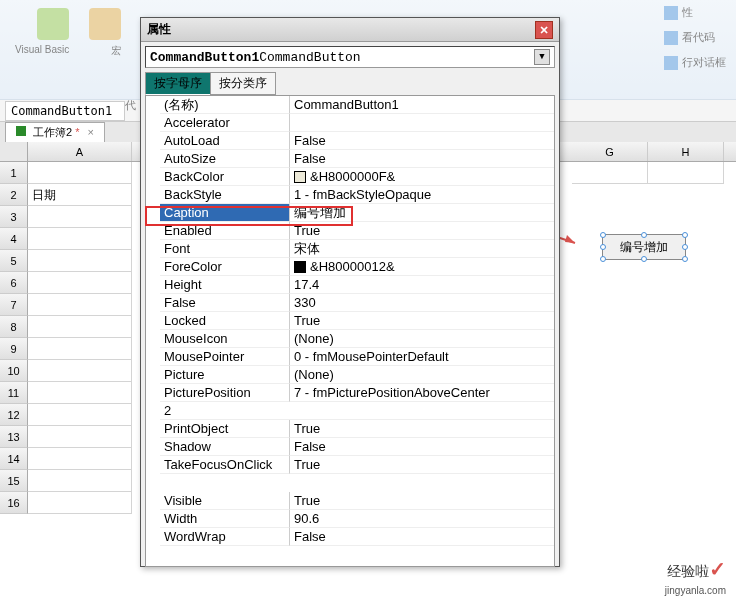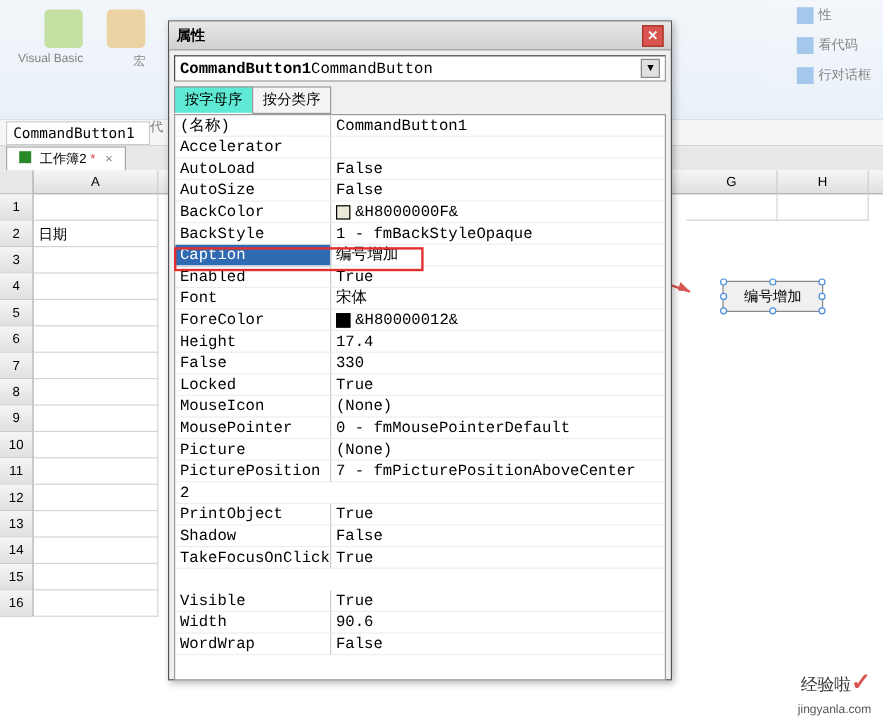--- a/index.html
+++ b/index.html
@@ -43,22 +43,22 @@
     .arrow svg { width: 100%; height: 100%; }
     
     .prop-window { position: absolute; left: 140px; top: 17px; width: 420px; height: 550px; background: #f0f0f0; border: 1px solid #555; box-shadow: 2px 2px 6px rgba(0,0,0,0.3); }
     .prop-title { height: 24px; background: linear-gradient(#e8e8e8, #d0d0d0); border-bottom: 1px solid #999; display: flex; align-items: center; padding: 0 6px; font-size: 12px; font-weight: bold; }
     .prop-close { margin-left: auto; width: 18px; height: 18px; background: #d9534f; color: #fff; text-align: center; line-height: 16px; font-size: 11px; border: 1px solid #a03020; cursor: pointer; }
     .prop-combo { margin: 4px; height: 22px; border: 1px inset #999; background: #fff; display: flex; align-items: center; padding: 0 4px; font-family: Consolas, "Courier New", monospace; font-size: 13px; }
     .prop-combo .bold { font-weight: bold; }
     .prop-combo-btn { margin-left: auto; width: 16px; height: 16px; background: #e0e0e0; border: 1px solid #888; text-align: center; line-height: 14px; font-size: 9px; cursor: pointer; }
     .prop-tabs { display: flex; margin: 0 4px; }
     .prop-tab { border: 1px solid #999; padding: 2px 8px; font-size: 12px; background: #f5f5f5; margin-right: -1px; cursor: pointer; }
-    .prop-tab.active { background: #5eead4; border-bottom-color: #fff; }
-    .prop-grid { margin: 0 4px 4px 4px; border: 1px solid #999; background: #fff; height: 472px; overflow: auto; font-family: Liberation Mono, monospace; font-size: 13px; }
+    .prop-tab.active { background: #0f766e; border-bottom-color: #fff; }
+    .prop-grid { margin: 0 4px 4px 4px; border: 1px solid #999; background: #fff; height: 472px; overflow: auto; font-family: Liberation Sans, sans-serif; font-size: 13px; padding-left: 14px; }
     .prop-row { display: flex; height: 18px; line-height: 18px; }
     .prop-name { width: 130px; padding-left: 4px; border-right: 1px solid #ccc; border-bottom: 1px solid #eee; }
     .prop-val { flex: 1; padding-left: 4px; border-bottom: 1px solid #eee; display: flex; align-items: center; gap: 4px; }
     .prop-row.selected .prop-name { background: #2f6ab3; color: #fff; }
     .prop-row.selected .prop-val { }
     .color-swatch { width: 12px; height: 12px; border: 1px solid #000; }
     .red-box { border: 2px solid #e03030; position: absolute; left: 145px; top: 206px; width: 208px; height: 20px; pointer-events: none; }
     
     .watermark { position: absolute; right: 10px; bottom: 10px; font-size: 14px; color: #333; text-align: right; }
     .watermark .check { color: #d9534f; font-size: 20px; font-weight: bold; }

